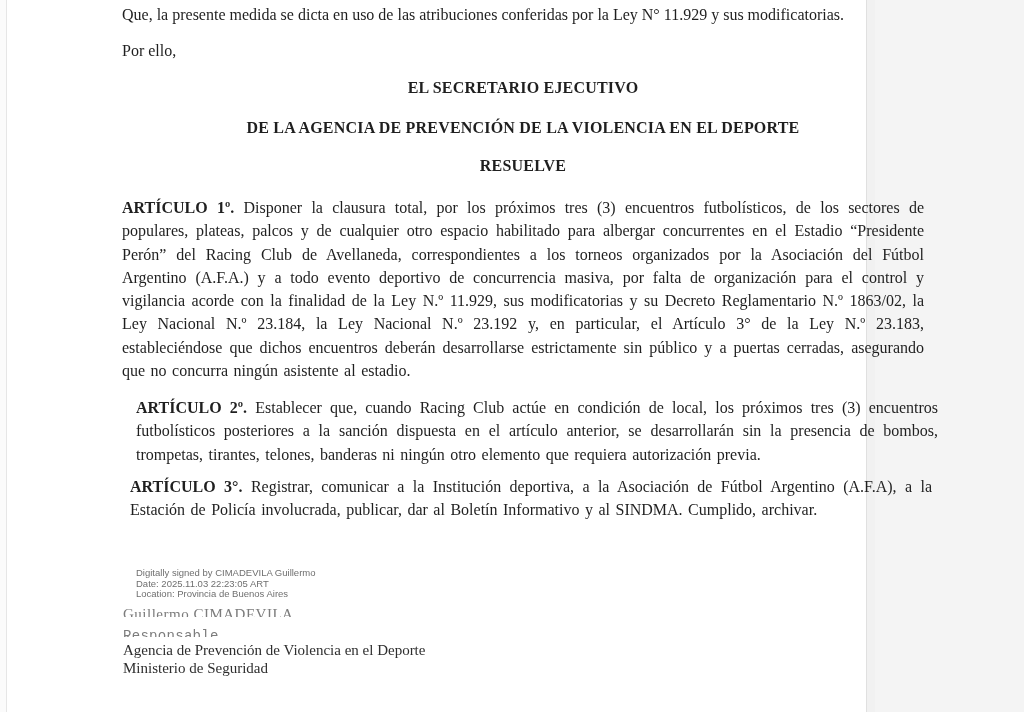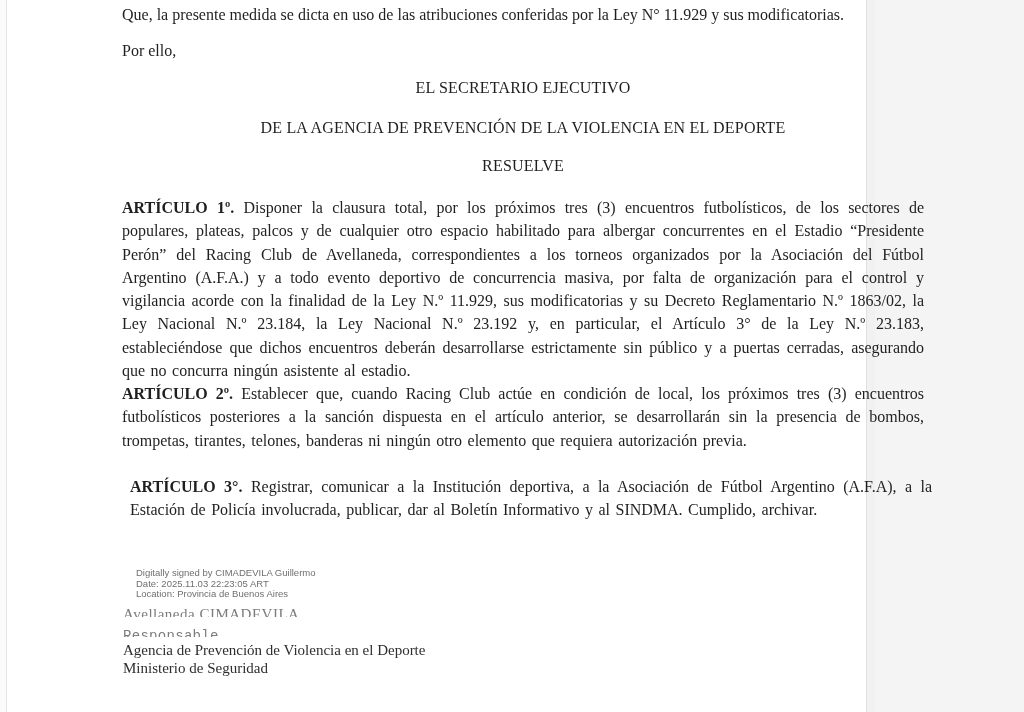--- a/index.html
+++ b/index.html
@@ -32,21 +32,21 @@
   }
   .justified {
     text-align: justify;
     word-spacing: 1.5px;
   }
   .heading {
     position: absolute;
     left: 122px;
     width: 802px;
     text-align: center;
-    font-weight: normal;
+    font-weight: bold;
     font-size: 16px;
     letter-spacing: 0.2px;
   }
   .art-label { font-weight: bold; }
   .stamp {
     position: absolute;
     left: 124px;
     font-family: "Liberation Sans", sans-serif;
     font-size: 9.5px;
     line-height: 10.5px;
@@ -86,37 +86,37 @@
 
   <div class="heading" style="top: 119px;">DE LA AGENCIA DE PREVENCIÓN DE LA VIOLENCIA EN EL DEPORTE</div>
 
   <div class="heading" style="top: 157px;">RESUELVE</div>
 
   <p class="block justified" style="top: 196px; margin: 0;">
     <strong class="art-label">ARTÍCULO 1º.</strong>
     <span>Disponer la clausura total, por los próximos tres (3) encuentros futbolísticos, de los sectores de populares, plateas, palcos y de cualquier otro espacio habilitado para albergar concurrentes en el Estadio “Presidente Perón” del Racing Club de Avellaneda, correspondientes a los torneos organizados por la Asociación del Fútbol Argentino (A.F.A.) y a todo evento deportivo de concurrencia masiva, por falta de organización para el control y vigilancia acorde con la finalidad de la Ley N.º 11.929, sus modificatorias y su Decreto Reglamentario N.º 1863/02, la Ley Nacional N.º 23.184, la Ley Nacional N.º 23.192 y, en particular, el Artículo 3° de la Ley N.º 23.183, estableciéndose que dichos encuentros deberán desarrollarse estrictamente sin público y a puertas cerradas, asegurando que no concurra ningún asistente al estadio.</span>
   </p>
 
-  <p class="block justified" style="top: 382px; margin: 0;">
+  <p class="block justified" style="top: 382px; margin: 14px;">
     <strong class="art-label">ARTÍCULO 2º.</strong>
     <span>Establecer que, cuando Racing Club actúe en condición de local, los próximos tres (3) encuentros futbolísticos posteriores a la sanción dispuesta en el artículo anterior, se desarrollarán sin la presencia de bombos, trompetas, tirantes, telones, banderas ni ningún otro elemento que requiera autorización previa.</span>
   </p>
 
   <p class="block justified" style="top: 467px; margin: 8px;">
     <strong class="art-label">ARTÍCULO 3°.</strong>
     <span>Registrar, comunicar a la Institución deportiva, a la Asociación de Fútbol Argentino (A.F.A), a la Estación de Policía involucrada, publicar, dar al Boletín Informativo y al SINDMA. Cumplido, archivar.</span>
   </p>
 
   <div class="stamp" style="top: 568px; margin-left: 12px;">
     <div>Digitally signed by CIMADEVILA Guillermo</div>
     <div>Date: 2025.11.03 22:23:05 ART</div>
     <div>Location: Provincia de Buenos Aires</div>
   </div>
 
-  <div class="clip-line clip-name">Avellaneda CIMADEVILA</div>
+  <div class="clip-line clip-name">Guillermo CIMADEVILA</div>
 
   <div class="clip-line clip-role">Responsable</div>
 
   <div class="footer-line" style="top: 641px;">Agencia de Prevención de Violencia en el Deporte</div>
 
   <div class="footer-line" style="top: 659px;">Ministerio de Seguridad</div>
 
 </div>
 
 </body></html>

